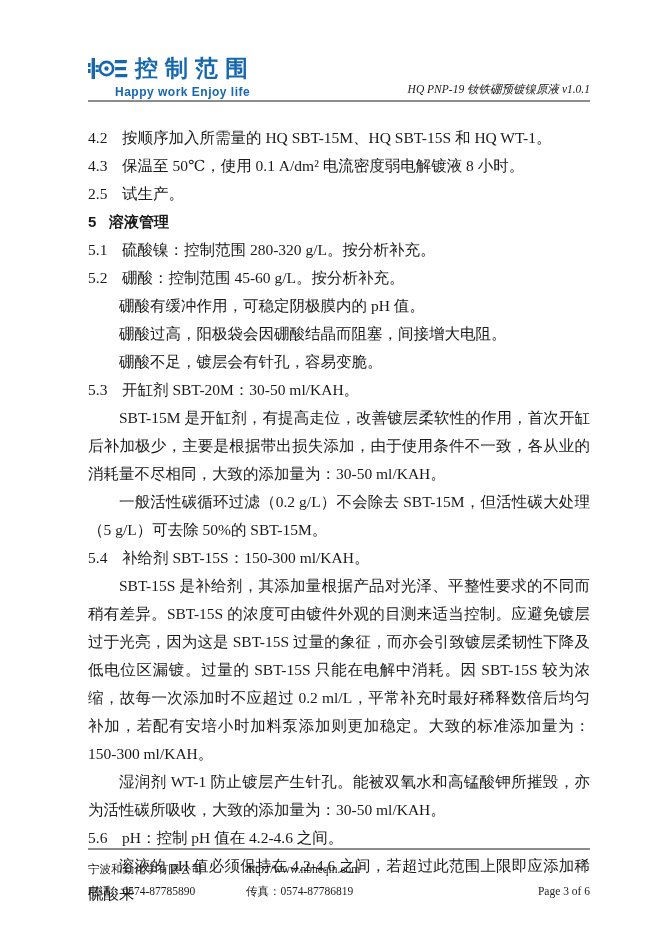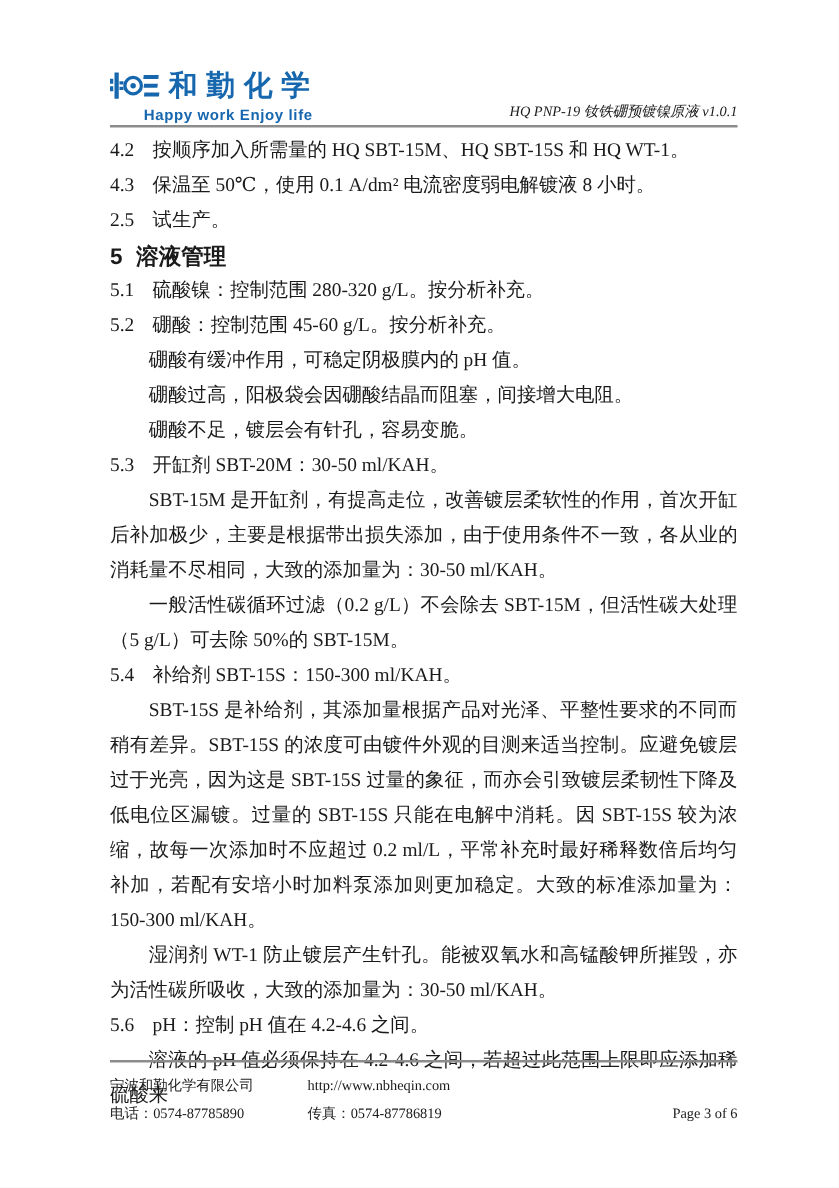--- a/index.html
+++ b/index.html
@@ -26,24 +26,24 @@
   }
   .tagline{
     font-family:"Liberation Sans","DejaVu Sans",sans-serif;
     font-weight:bold;font-size:12px;color:var(--brand-blue);
     letter-spacing:0.5px;margin:4px 0 0 27px;
   }
   .doc-title{font-size:11.5px;padding-bottom:1px;white-space:nowrap;font-style:italic;}
   .rule{height:2px;background:var(--rule-gray);}
   .header-rule{margin-top:2px;}
   
-  .doc-main{margin-top:5px;font-size:15.5px;}
+  .doc-main{margin-top:22px;font-size:15.5px;}
   .line{line-height:28px;white-space:nowrap;}
   .num{display:inline-block;width:34px;}
-  .heading{font-weight:bold;font-family:"Liberation Sans","DejaVu Sans",sans-serif;font-size:18px;}
+  .heading{font-weight:bold;font-family:"Liberation Sans","DejaVu Sans",sans-serif;font-size:15px;}
   .heading .num{width:21px;}
   .para{margin:0;text-indent:2em;text-align:justify;line-height:28px;}
   
   .footer-wrap{position:absolute;left:88px;right:81px;top:848px;}
   .f-rows{margin-top:8px;font-size:11.5px;}
   .f-row{display:grid;grid-template-columns:158px 1fr auto;line-height:22px;}
   .f-right{text-align:left;}
 </style>
 </head>
 <body>
@@ -62,21 +62,21 @@
             <rect x="7.6" y="14.4" width="3.2" height="2.6"></rect>
           </g>
           <circle cx="18.5" cy="13.5" r="6.6" fill="none" stroke="#1667ae" stroke-width="2.6"></circle>
           <circle cx="18.5" cy="13.5" r="2.2" fill="#1667ae"></circle>
           <g fill="#1667ae">
             <rect x="27.5" y="5" width="12" height="3.2" transform="skewX(-6)"></rect>
             <rect x="28.5" y="12" width="11" height="3.2" transform="skewX(-6)"></rect>
             <rect x="29.5" y="19" width="12" height="3.2" transform="skewX(-6)"></rect>
           </g>
         </svg>
-        <span class="brand-name">和勤化学</span>
+        <span class="brand-name">控制范围</span>
       </div>
       <div class="tagline">Happy work Enjoy life</div>
     </div>
     <div class="doc-title">HQ PNP-19 钕铁硼预镀镍原液  v1.0.1</div>
   </header>
   <div class="rule header-rule"></div>
 
   <main class="doc-main">
     <div class="line"><span class="num">4.2</span><span>按顺序加入所需量的 HQ SBT-15M、HQ SBT-15S 和 HQ WT-1。</span></div>
     <div class="line"><span class="num">4.3</span><span>保温至 50℃，使用 0.1 A/dm² 电流密度弱电解镀液 8 小时。</span></div>

